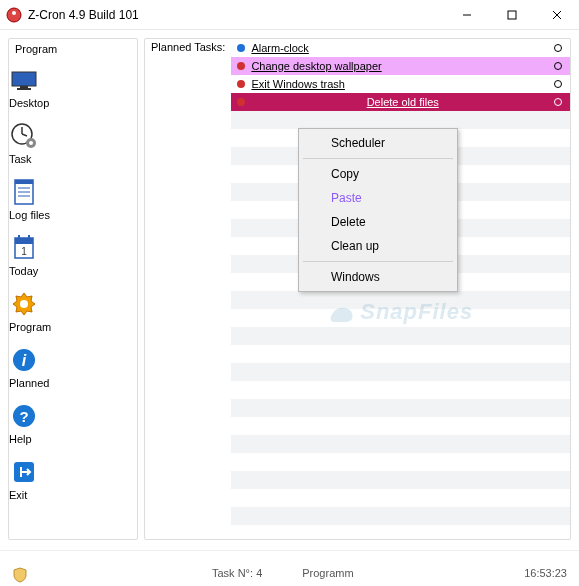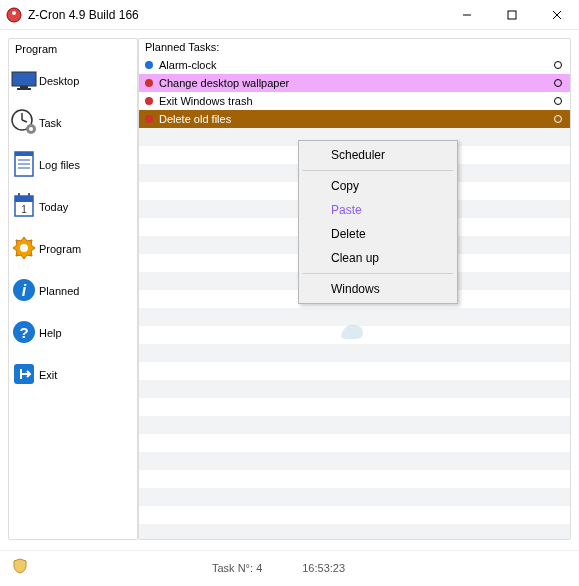--- a/index.html
+++ b/index.html
@@ -3,72 +3,72 @@
 <meta charset="utf-8">
 <style>
 * { box-sizing: border-box; margin: 0; padding: 0; font-family: "Segoe UI", Tahoma, sans-serif; }
 body { background: #fff; width: 579px; height: 586px; overflow: hidden; position: relative; }
 
 .titlebar { height: 30px; display: flex; align-items: center; padding-left: 6px; border-bottom: 1px solid #e8e8e8; }
 .titlebar .app-icon { width: 16px; height: 16px; margin-right: 6px; }
 .titlebar .title { font-size: 12px; color: #000; flex: 1; }
 .titlebar .winbtn { width: 45px; height: 30px; display: flex; align-items: center; justify-content: center; color: #000; }
 
-.content { display: flex; padding: 8px 8px 10px 8px; height: 520px; }
+.content { display: flex; padding: 8px 8px 10px 8px; height: 520px; gap: 6px; }
 
 .sidebar { width: 130px; border: 1px solid #ddd; border-radius: 2px; padding-top: 2px; background: #fff; display: flex; flex-direction: column; }
 .sidebar-header { font-size: 11px; padding: 2px 6px 4px 6px; color: #000; }
 .sidebar-items { flex: 1; overflow: hidden; }
-.side-item { display: flex; flex-direction: row; align-items: center; padding: 6px 0 6px 0; cursor: pointer; }
+.side-item { display: flex; flex-direction: column; align-items: flex-start; padding: 6px 0 6px 0; cursor: pointer; }
 .side-item .ic { width: 30px; height: 30px; display: flex; align-items: center; justify-content: center; }
 .side-item .lbl { font-size: 11px; color: #000; margin-top: 2px; }
 
-.mainpane { flex: 1; border: 1px solid #ddd; border-radius: 2px; background: #fff; display: flex; flex-direction: column; position: relative; overflow: hidden; }
+.mainpane { flex: 1; border: 1px solid #ddd; border-radius: 2px; background: #fff; display: flex; flex-direction: row; position: relative; overflow: hidden; }
 .main-header { font-size: 11px; padding: 2px 6px 3px 6px; color: #000; }
 .task-list { flex: 1; position: relative; }
-.task-row { height: 18px; display: flex; align-items: center; padding: 0 8px 0 6px; font-size: 11px; position: relative; }
+.task-row { height: 18px; display: flex; align-items: center; padding: 0 8px 0 6px; font-size: 11px; position: relative; text-decoration: underline; }
 .task-row.stripe { background: #f0abfc; }
-.task-row.selected { background: #a16207; color: #fff; }
+.task-row.selected { background: #be185d; color: #fff; text-align: center; }
 .dot { width: 8px; height: 8px; border-radius: 50%; margin-right: 6px; flex-shrink: 0; }
 .dot.blue { background: #1e6fd9; }
 .dot.red { background: #d03030; }
 .task-row .name { flex: 1; }
 .circle { width: 8px; height: 8px; border: 1px solid #000; border-radius: 50%; flex-shrink: 0; }
 .task-row.selected .circle { border-color: #fff; }
 
 .stripes { position: absolute; top: 72px; left: 0; right: 0; bottom: 0; }
 .stripes div { height: 18px; }
 .stripes div:nth-child(odd) { background: #f2f3f4; }
 
 .watermark { position: absolute; top: 260px; left: 50%; transform: translateX(-50%); font-size: 22px; font-weight: bold; font-style: italic; color: rgba(120,170,200,0.25); letter-spacing: 1px; pointer-events: none; user-select: none; white-space: nowrap; }
 .watermark .fs { display: inline-block; width: 26px; height: 22px; margin-right: 6px; vertical-align: middle; }
 
-.contextmenu { position: absolute; top: 140px; left: 298px; width: 160px; background: #f0f0f0; border: 1px solid #b8b8b8; padding: 2px; font-size: 12px; box-shadow: 2px 2px 4px rgba(0,0,0,0.2); z-index: 10; }
+.contextmenu { position: absolute; top: 128px; left: 298px; width: 160px; background: #f0f0f0; border: 1px solid #b8b8b8; padding: 2px; font-size: 12px; box-shadow: 2px 2px 4px rgba(0,0,0,0.2); z-index: 10; }
 .contextmenu .mi { height: 24px; display: flex; align-items: center; padding-left: 30px; cursor: default; }
 .contextmenu .mi.disabled { color: #8b5cf6; }
 .contextmenu .sep { height: 1px; background: #d0d0d0; margin: 3px 2px; }
 
-.statusbar { height: 28px; display: flex; align-items: flex-end; padding: 4px 12px; font-size: 11px; color: #555; border-top: 1px solid #eee; }
+.statusbar { height: 28px; display: flex; align-items: flex-start; padding: 16px 12px; font-size: 11px; color: #555; border-top: 1px solid #eee; }
 .statusbar .shield { width: 16px; height: 16px; margin-right: 4px; }
 .statusbar .spacer1 { width: 180px; }
 .statusbar .taskn { margin-right: 40px; }
 .statusbar .prog { flex: 1; }
 .statusbar .clock { }
 </style>
 </head>
 <body>
 
 <div class="titlebar">
   <span class="app-icon">
     <svg viewBox="0 0 16 16">
         <circle cx="8" cy="8" r="7" fill="#d44" stroke="#900"></circle>
         <circle cx="8" cy="6" r="2" fill="#fff"></circle>
       </svg>
   </span>
-  <span class="title">Z-Cron 4.9 Build 166</span>
+  <span class="title">Z-Cron 4.9 Build 101</span>
   <div class="winbtn">
       <svg width="10" height="10">
         <line x1="1" y1="5" x2="9" y2="5" stroke="#000" stroke-width="1"></line>
       </svg>
     </div>
   <div class="winbtn">
       <svg width="10" height="10">
         <rect x="1" y="1" width="8" height="8" fill="none" stroke="#000" stroke-width="1"></rect>
       </svg>
     </div>
@@ -214,21 +214,21 @@
         <span class="circle"></span>
       </div>
       <div class="task-row stripe selected">
         <span class="dot red"></span>
         <span class="name">Delete old files</span>
         <span class="circle"></span>
       </div>
       <div class="watermark">
         <span class="fs"><svg viewBox="0 0 26 22">
               <path d="M2 16 Q6 4 16 6 Q24 7 24 14 Q24 20 16 20 L6 20 Q2 20 2 16 Z" fill="rgba(120,170,200,0.25)"></path>
-            </svg></span>
+            </svg></span><span>SnapFiles</span>
       </div>
     </div>
   </div>
 </div>
 
 <div class="contextmenu">
   <div class="mi">Scheduler</div>
   <div class="sep"></div>
   <div class="mi">Copy</div>
   <div class="mi disabled">Paste</div>
@@ -239,14 +239,15 @@
 </div>
 
 <div class="statusbar">
   <span class="shield">
     <svg viewBox="0 0 16 16">
         <path d="M8 1 L14 3 L14 8 Q14 13 8 15 Q2 13 2 8 L2 3 Z" fill="#f2c968" stroke="#c09030"></path>
       </svg>
   </span>
   <span class="spacer1"></span>
   <span class="taskn">Task N°: 4</span>
+  <span class="prog">Programm</span>
   <span class="clock">16:53:23</span>
 </div>
 
 </body></html>

